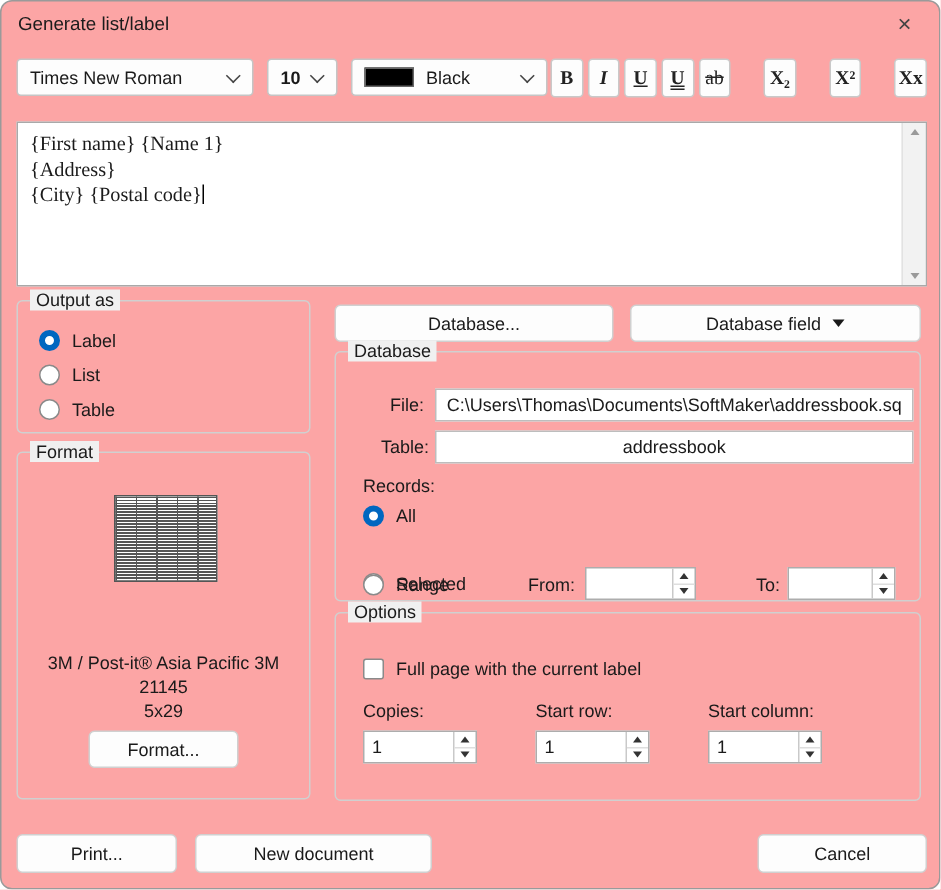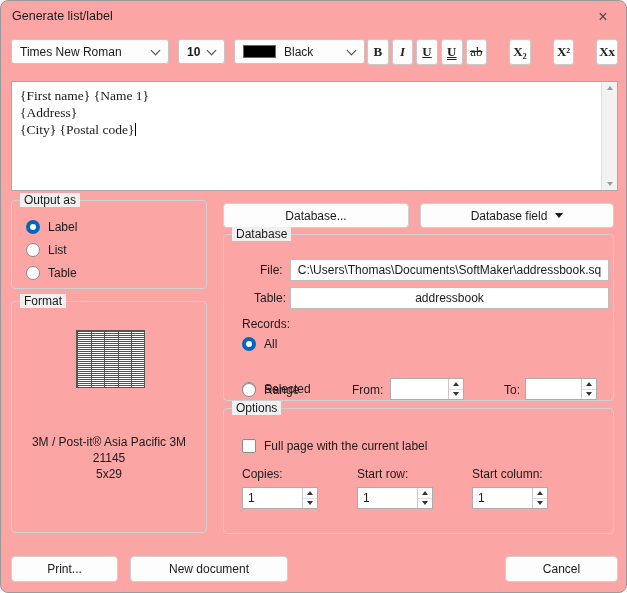--- a/index.html
+++ b/index.html
@@ -253,20 +253,23 @@
       </span>
     </div>
   </div>
 
   <div class="group g-format">
     <span class="group-caption">Format</span>
     <div class="fmt-grid"></div>
     <div class="fmt-name fmt-name1">3M / Post-it®  Asia Pacific 3M</div>
     <div class="fmt-name fmt-name2">21145</div>
     <div class="fmt-name fmt-name3">5x29</div>
+    <div class="btn btn-format">
+      <span>Format...</span>
+    </div>
   </div>
 
   <div class="group g-options">
     <span class="group-caption">Options</span>
     <div class="check-row opt-check">
       <span class="checkbox"></span>
       <span>Full page with the current label</span>
     </div>
     <span class="lbl opt-copies-label">Copies:</span>
     <div class="spinner sp-copies">

